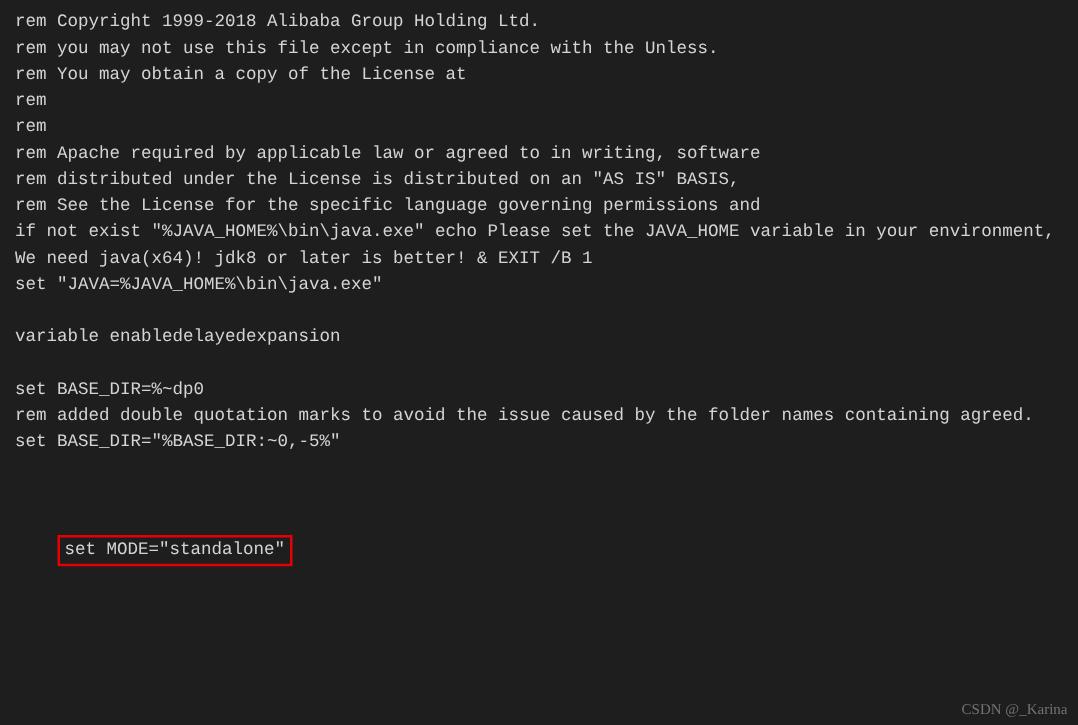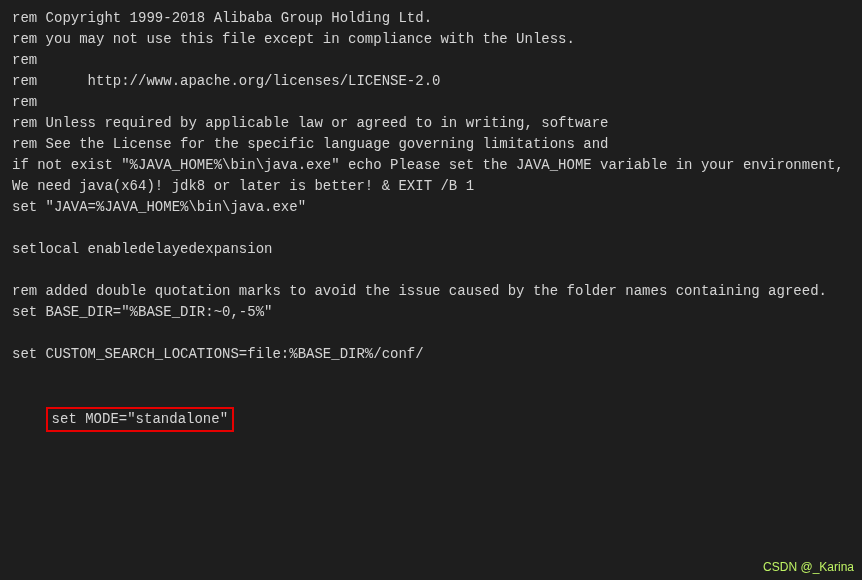--- a/index.html
+++ b/index.html
@@ -28,45 +28,46 @@
     }
     .highlight-box {
       border: 2px solid #e60000;
       display: inline-block;
       padding: 0 4px;
     }
     .watermark {
       position: absolute;
       bottom: 4px;
       right: 8px;
-      color: #bef264;
+      color: #737373;
       font-size: 12px;
-      font-family: Liberation Sans, sans-serif;
+      font-family: Liberation Serif, serif;
     }
   </style>
 </head>
 <body>
 
 <div>
   <div class="code-line">rem Copyright 1999-2018 Alibaba Group Holding Ltd.</div>
   <div class="code-line">rem you may not use this file except in compliance with the Unless.</div>
+  <div class="code-line">rem You may obtain a copy of the License at</div>
   <div class="code-line">rem</div>
-  <div class="code-line">rem      http://www.apache.org/licenses/LICENSE-2.0</div>
   <div class="code-line">rem</div>
-  <div class="code-line">rem Unless required by applicable law or agreed to in writing, software</div>
-  <div class="code-line">rem See the License for the specific language governing limitations and</div>
+  <div class="code-line">rem Apache required by applicable law or agreed to in writing, software</div>
+  <div class="code-line">rem distributed under the License is distributed on an "AS IS" BASIS,</div>
+  <div class="code-line">rem See the License for the specific language governing permissions and</div>
   <div class="code-line">if not exist "%JAVA_HOME%\bin\java.exe" echo Please set the JAVA_HOME variable in your environment, We need java(x64)! jdk8 or later is better! &amp; EXIT /B 1</div>
   <div class="code-line">set "JAVA=%JAVA_HOME%\bin\java.exe"</div>
   <div class="empty-line"></div>
-  <div class="code-line">setlocal enabledelayedexpansion</div>
+  <div class="code-line">variable enabledelayedexpansion</div>
   <div class="empty-line"></div>
+  <div class="code-line">set BASE_DIR=%~dp0</div>
   <div class="code-line">rem added double quotation marks to avoid the issue caused by the folder names containing agreed.</div>
   <div class="code-line">set BASE_DIR="%BASE_DIR:~0,-5%"</div>
   <div class="empty-line"></div>
-  <div class="code-line">set CUSTOM_SEARCH_LOCATIONS=file:%BASE_DIR%/conf/</div>
   <div class="empty-line"></div>
   <div class="code-line">
     <span class="highlight-box">set MODE="standalone"</span>
   </div>
 
 </div>
 
 <div class="watermark">CSDN @_Karina</div>
 
 </body></html>

